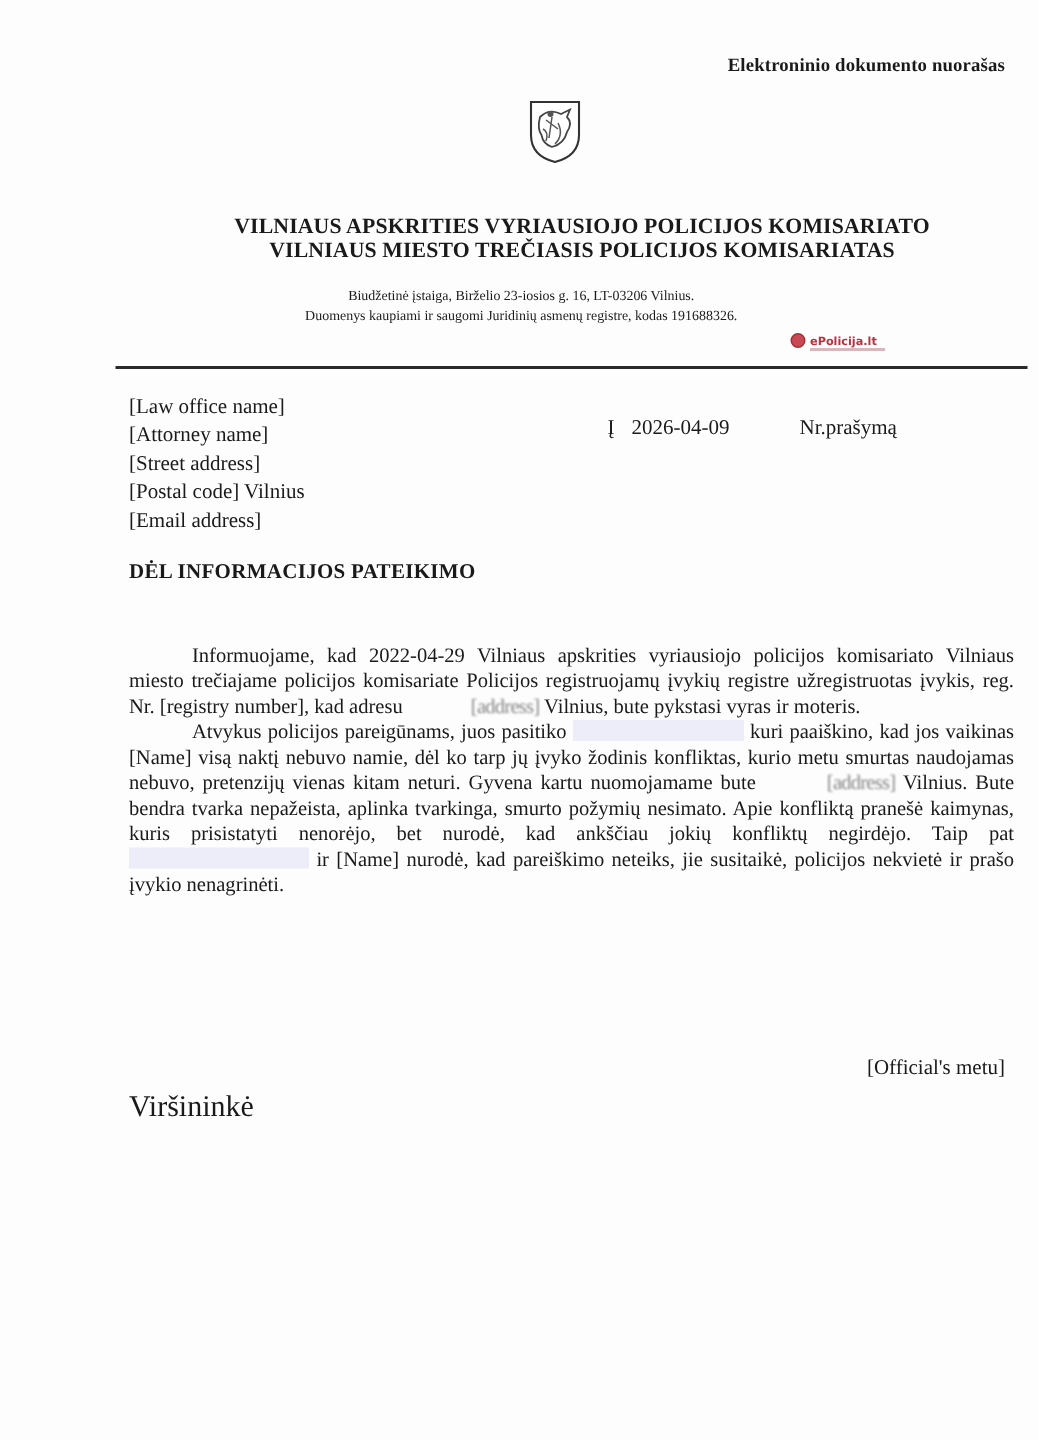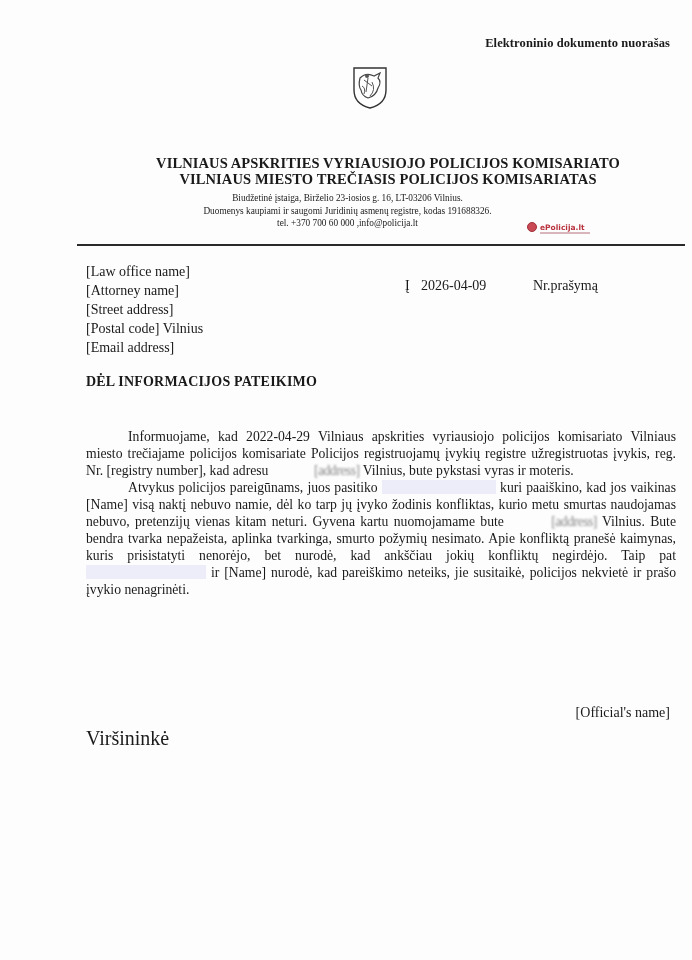--- a/index.html
+++ b/index.html
@@ -9,21 +9,21 @@
   }
   .abs { position: absolute; }
   .watermark-title {
     top: 12px; right: 22px; font-weight: bold; font-size: 12.5px; letter-spacing: 0.1px; margin-top: 24px;
   }
   .crest {
     left: 352px; top: 66px; width: 36px; height: 44px;
   }
   .head-1, .head-2 {
     left: 0; width: 692px; padding-left: 84px; box-sizing: border-box;
-    text-align: center; font-weight: bold; font-size: 14.5px; letter-spacing: 0.1px; margin-top: 12px;
+    text-align: center; font-weight: bold; font-size: 14.5px; letter-spacing: 0.1px;
   }
   .head-1 { top: 143px; }
   .head-2 { top: 159px; }
   .info {
     left: 0; width: 611px; padding-left: 84px; box-sizing: border-box;
     text-align: center; font-size: 9.3px; line-height: 12.6px;
   }
   .info-block { top: 192px; }
   .epolicija {
     left: 527px; top: 222px; display: flex; align-items: center; gap: 3px;
@@ -86,21 +86,20 @@
     <circle cx="15" cy="10" r="2" fill="#555"></circle>
   </svg>
 </div>
 
 <div class="abs head-1">VILNIAUS APSKRITIES VYRIAUSIOJO POLICIJOS KOMISARIATO</div>
 <div class="abs head-2">VILNIAUS MIESTO TREČIASIS POLICIJOS KOMISARIATAS</div>
 
 <div class="abs info info-block">
   <div>Biudžetinė įstaiga, Birželio 23-iosios g. 16, LT-03206 Vilnius.</div>
   <div>Duomenys kaupiami ir saugomi Juridinių asmenų registre, kodas 191688326.</div>
-  <div>tel. +370 700 60 000 ,info@policija.lt</div>
 </div>
 
 <div class="abs epolicija">
   <span class="badge"></span>
   <span class="txt">ePolicija.lt</span>
   <span class="sub"></span>
 </div>
 
 <div class="abs rule"></div>
 
@@ -129,13 +128,13 @@
     <span class="redacted-box"></span>
     <span>kuri paaiškino, kad jos vaikinas [Name] visą naktį nebuvo namie, dėl ko tarp jų įvyko žodinis konfliktas, kurio metu smurtas naudojamas nebuvo, pretenzijų vienas kitam neturi. Gyvena kartu nuomojamame bute</span>
     <span class="blurred">[address]</span>
     <span>Vilnius. Bute bendra tvarka nepažeista, aplinka tvarkinga, smurto požymių nesimato. Apie konfliktą pranešė kaimynas, kuris prisistatyti nenorėjo, bet nurodė, kad ankščiau jokių konfliktų negirdėjo. Taip pat</span>
     <span class="redacted-box wide"></span>
     <span>ir [Name] nurodė, kad pareiškimo neteiks, jie susitaikė, policijos nekvietė ir prašo įvykio nenagrinėti.</span>
   </p>
 </div>
 
 <div class="abs sig-title">Viršininkė</div>
-<div class="abs sig-name">[Official's name]</div>
+<div class="abs sig-name">[Official's metu]</div>
 
 </body></html>

